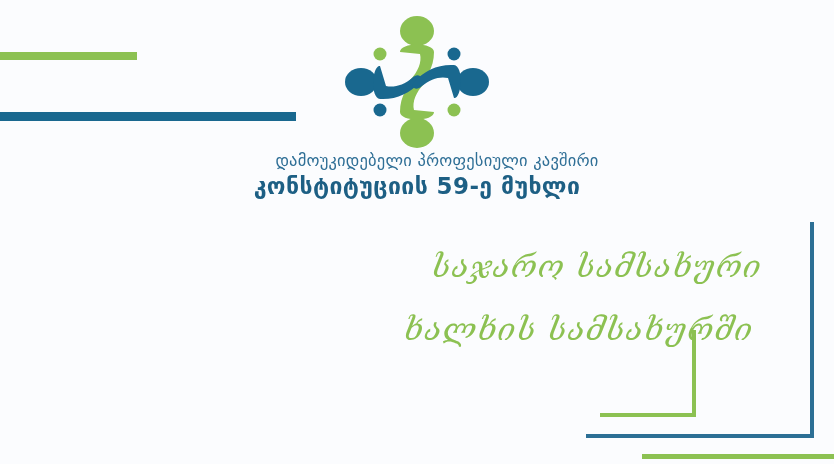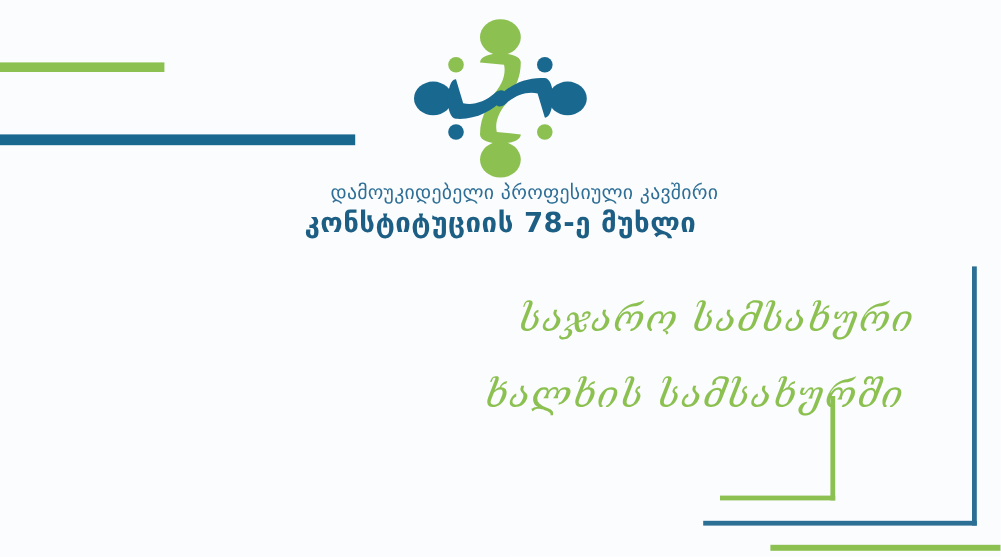--- a/index.html
+++ b/index.html
@@ -160,21 +160,21 @@
         <circle cx="38" cy="42" r="6.5" fill="#8cc152"></circle>
         <circle cx="112" cy="42" r="6.5" fill="#19688f"></circle>
         <circle cx="38" cy="98" r="6.5" fill="#19688f"></circle>
         <circle cx="112" cy="98" r="6.5" fill="#8cc152"></circle>
       </g>
     </svg>
   </div>
 
   <div class="org-block">
     <div class="org-line1">დამოუკიდებელი პროფესიული კავშირი</div>
-    <div class="org-line2">კონსტიტუციის 78-ე მუხლი</div>
+    <div class="org-line2">კონსტიტუციის 59-ე მუხლი</div>
   </div>
 
   <div class="slogan slogan-1">საჯარო სამსახური</div>
   <div class="slogan slogan-2">ხალხის სამსახურში</div>
 
   <div class="deco blue-vert"></div>
   <div class="deco blue-horz"></div>
   <div class="deco green-vert"></div>
   <div class="deco green-horz"></div>
   <div class="deco green-bottom"></div>

